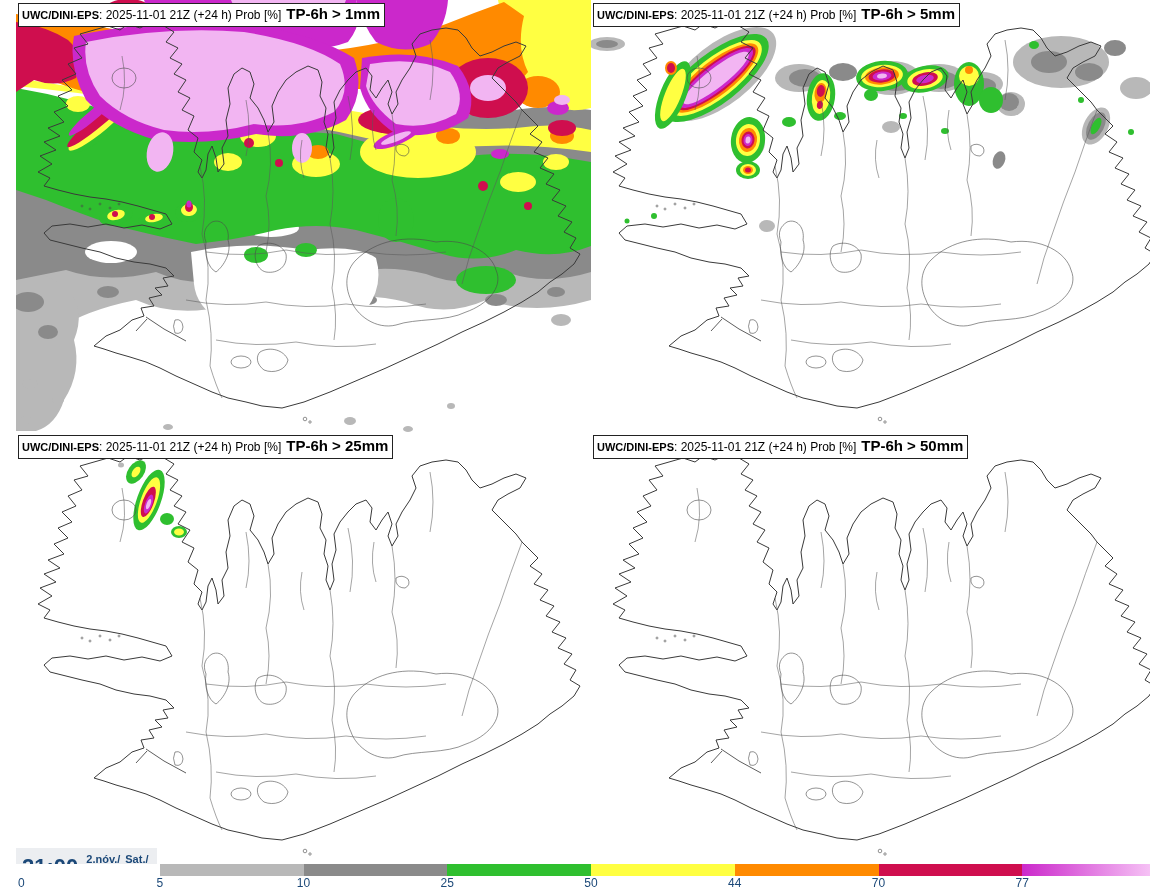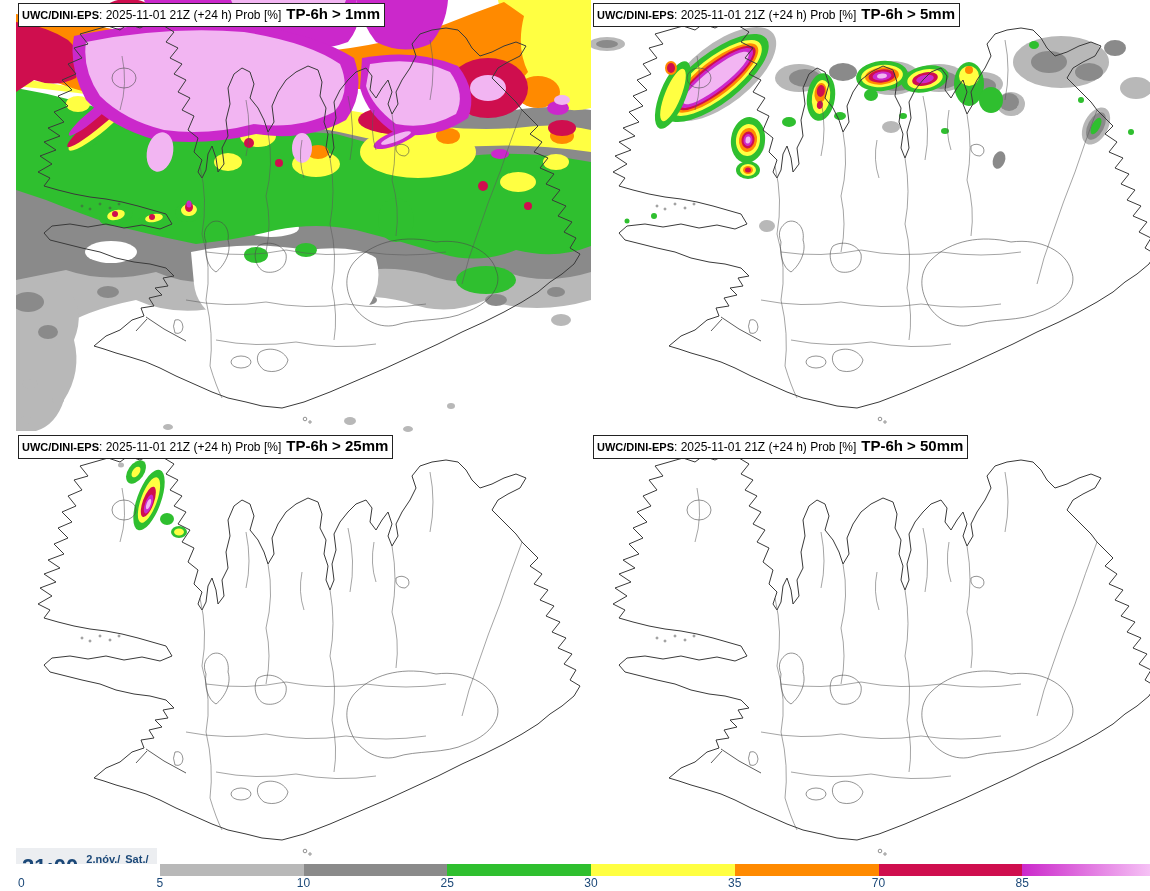--- a/index.html
+++ b/index.html
@@ -359,21 +359,21 @@
         <div class="seg" style="background: rgb(255, 255, 66);"></div>
         <div class="seg" style="background: rgb(255, 138, 0);"></div>
         <div class="seg" style="background: rgb(207, 14, 78);"></div>
         <div class="seg" style="background: linear-gradient(to right, rgb(203, 40, 203), rgb(251, 212, 250));"></div>
       </div>
     <div class="ticks">
         <div class="tick first" style="left: 0%;">0</div>
         <div class="tick" style="left: 12.5%;">5</div>
         <div class="tick" style="left: 25%; text-align: right;">10</div>
         <div class="tick" style="left: 37.5%; text-align: right;">25</div>
-        <div class="tick" style="left: 50%;">30</div>
-        <div class="tick" style="left: 62.5%;">35</div>
+        <div class="tick" style="left: 50%;">50</div>
+        <div class="tick" style="left: 62.5%;">44</div>
         <div class="tick" style="left: 75%;">70</div>
-        <div class="tick" style="left: 87.5%;">85</div>
+        <div class="tick" style="left: 87.5%;">77</div>
         <div class="tick last" style="left: 100%;">48</div>
       </div>
   </div>
 
 </div>
 
 </body></html>

